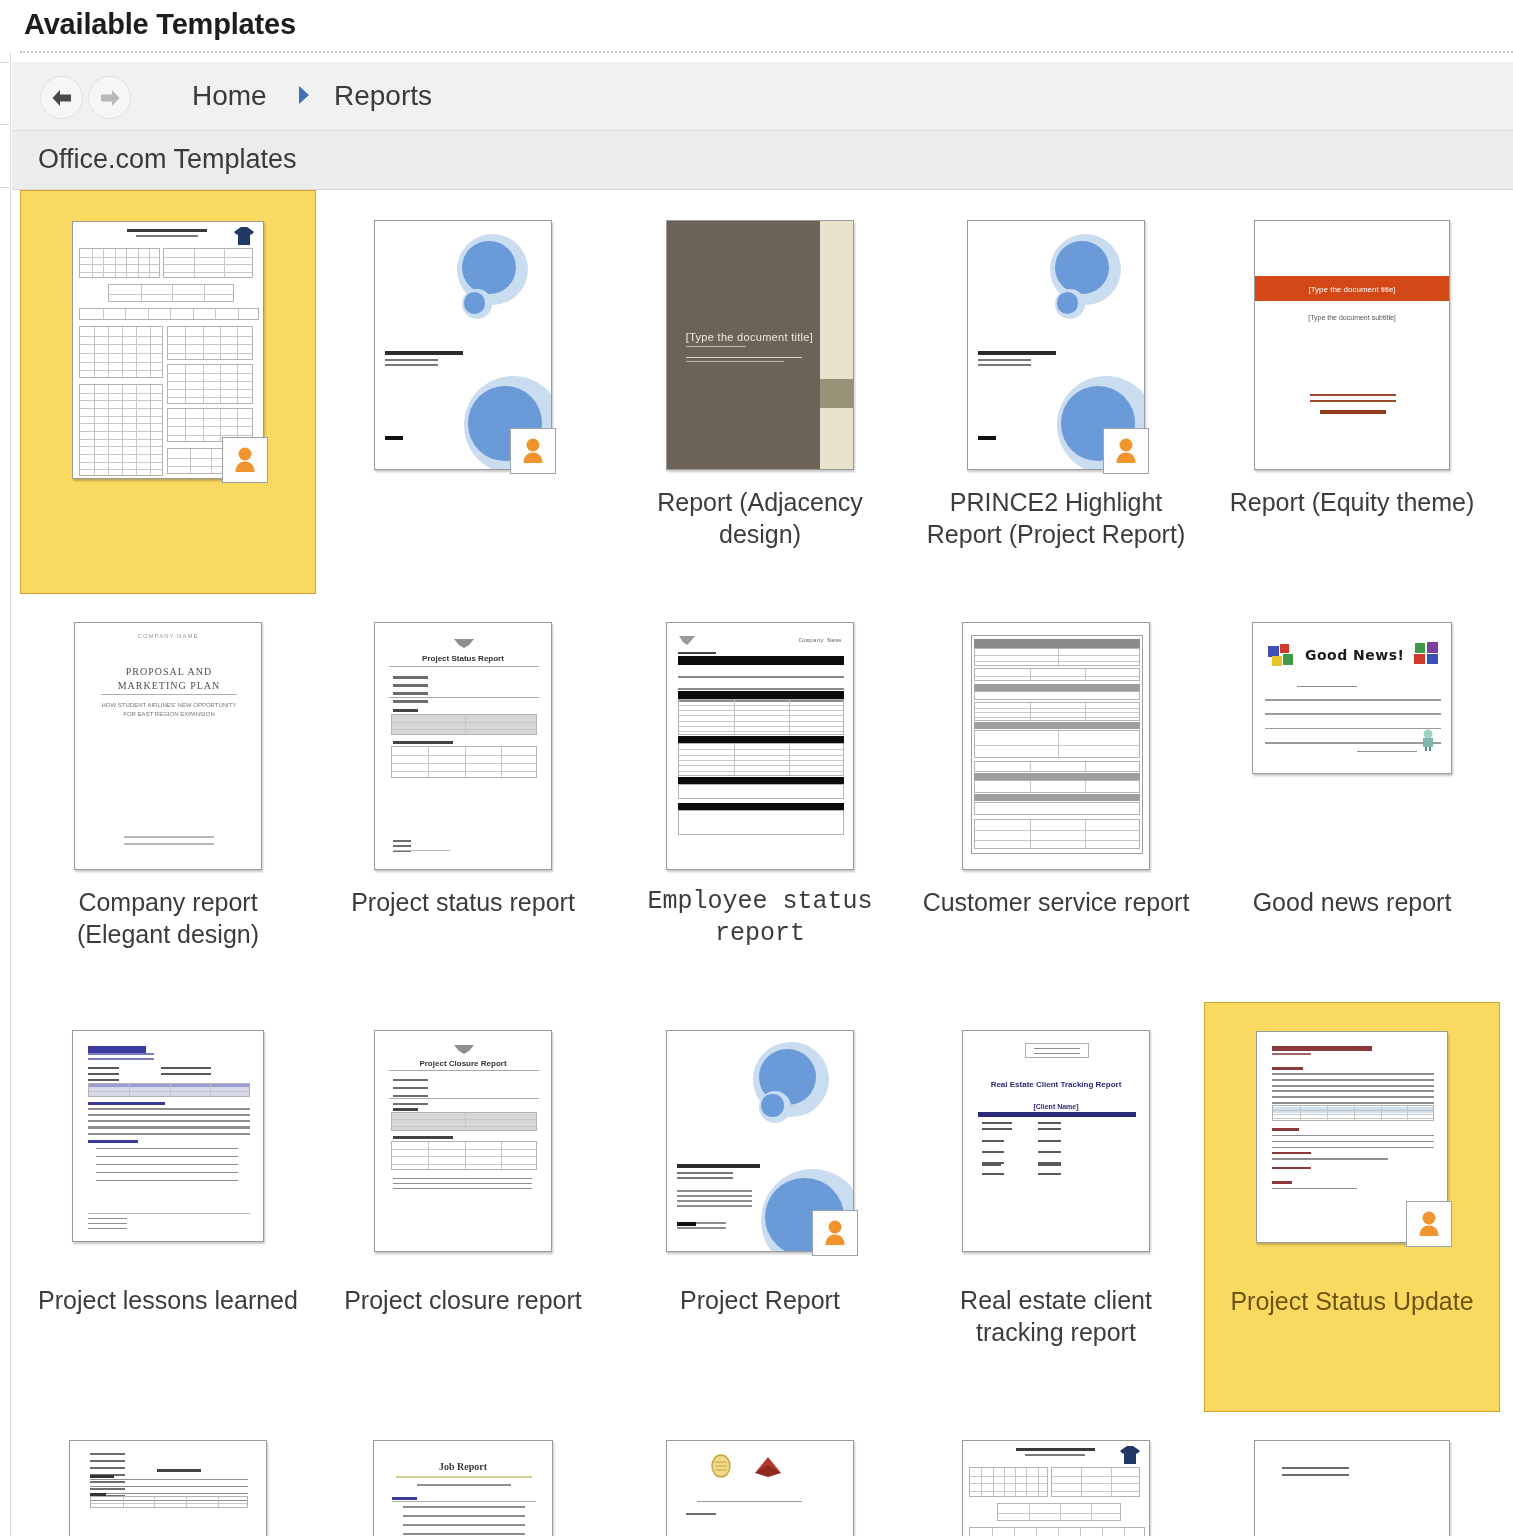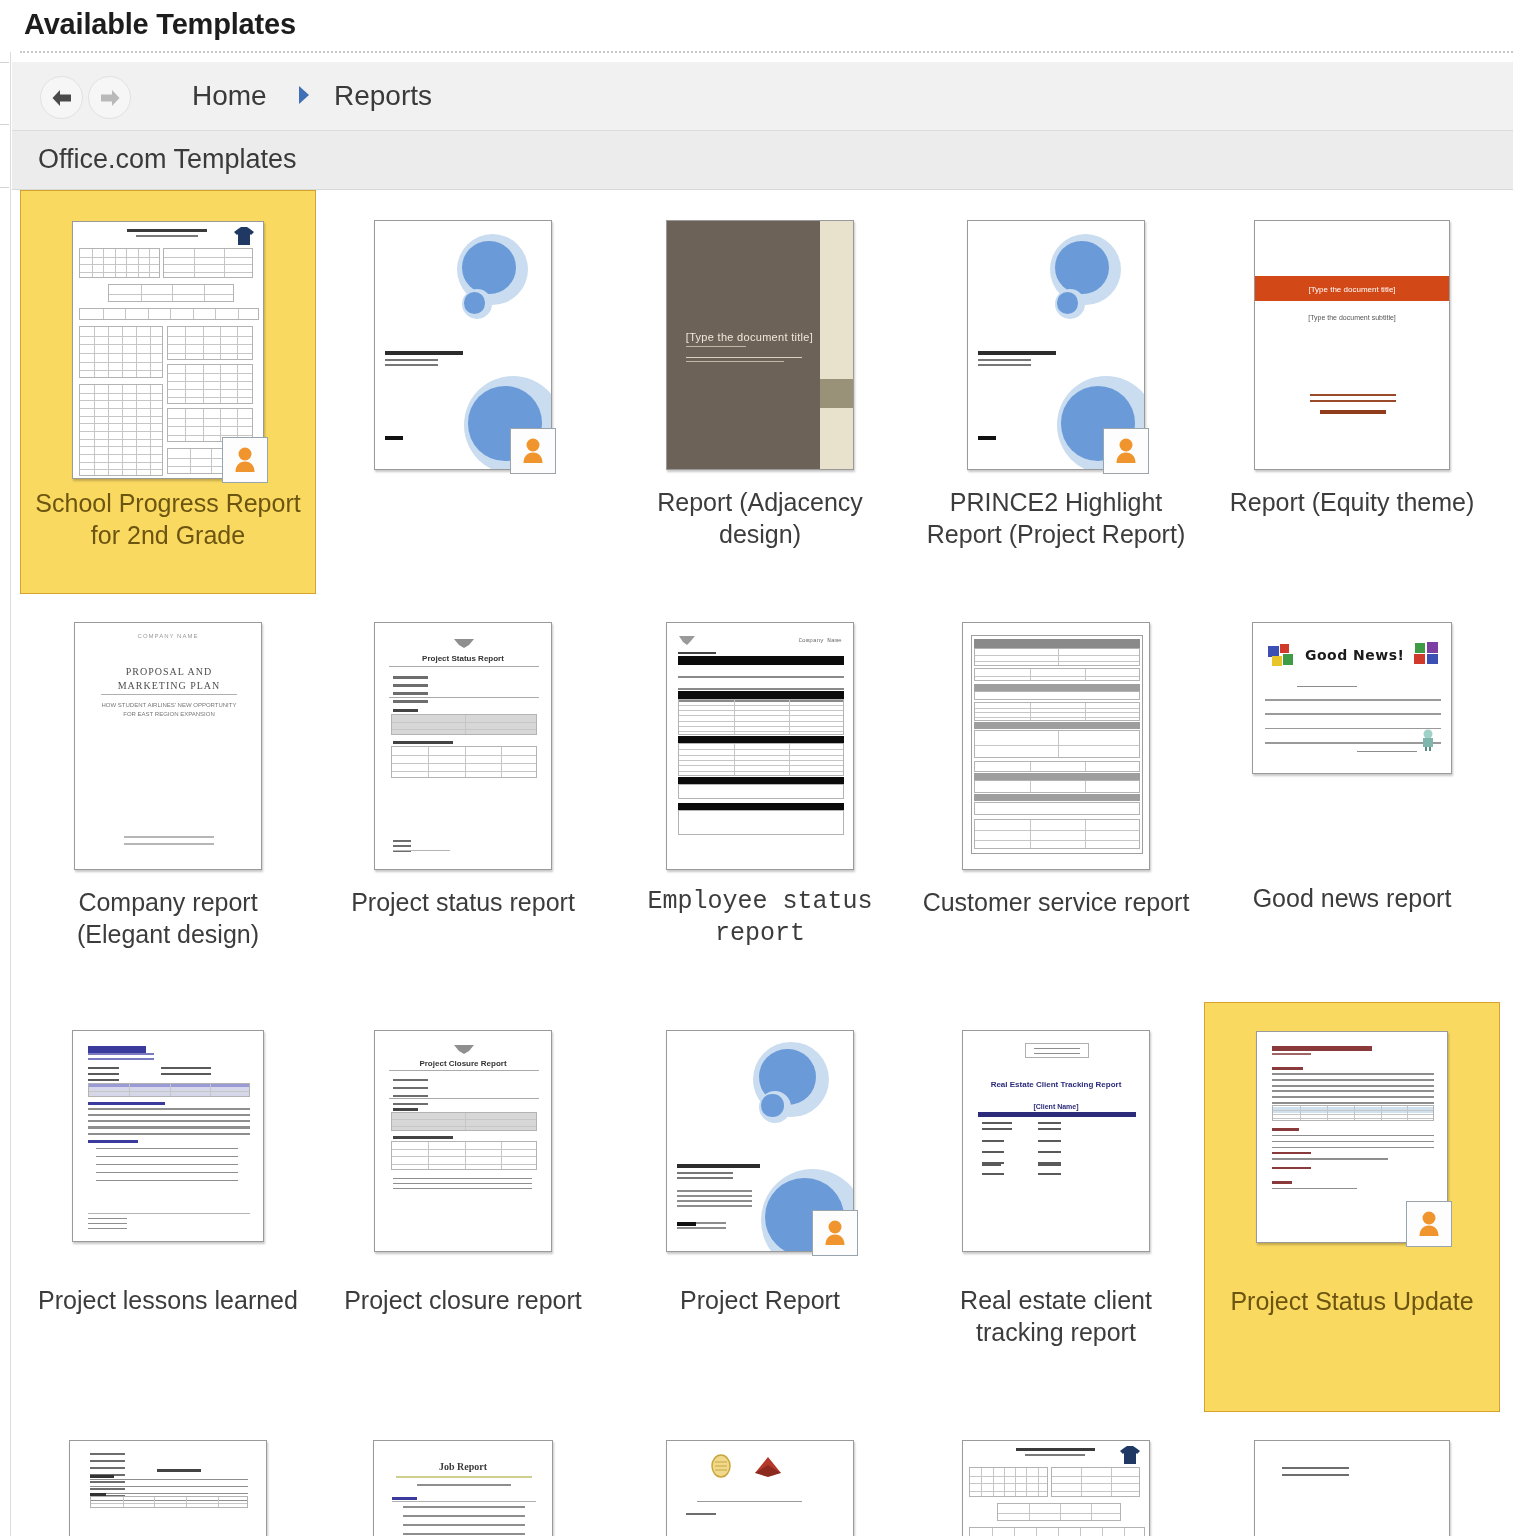--- a/index.html
+++ b/index.html
@@ -285,21 +285,20 @@
               <div class="c" style="left:65px"></div>
             </div>
           </div>
           <div class="badge">
             <svg width="34" height="34" viewBox="0 0 34 34">
         <circle cx="17" cy="11" r="6.5" fill="#f0952e"></circle>
         <path d="M17 18.5 c-6 0 -9.5 4.5 -9.5 10.5 h19 c0 -6 -3.5 -10.5 -9.5 -10.5 z" fill="#f0952e"></path>
             </svg>
           </div>
         </div>
-        <div class="label" style="margin-top: 8px;">School Progress Report for 2nd Grade</div>
       </div>
       <div class="cell" style="left: 303px; top: 0px; height: 404px; padding-top: 30px;">
         <div class="thumb-wrap">
           <div class="thumb" style="width: 178px; height: 250px;">
             <div class="pg"></div>
             <div class="circ blue-pale" style="left:81.88000000000001px;top:12.5px;width:71.2px;height:71.2px"></div>
             <div class="circ blue-dark" style="left:87.22px;top:20px;width:53.4px;height:53.4px"></div>
             <div class="circ blue-pale" style="left:87.22px;top:67.5px;width:30.26px;height:30.26px"></div>
             <div class="circ blue-dark" style="left:89px;top:71.25px;width:21.36px;height:21.36px"></div>
             <div class="circ blue-pale" style="left:89px;top:155px;width:97.9px;height:97.9px"></div>
@@ -508,21 +507,21 @@
             <div class="tbl" style="left:11.28px;top:195.92000000000002px;width:165.44px;height:29.759999999999998px">
               <div class="r" style="top:10px"></div>
               <div class="r" style="top:20px"></div>
               <div class="c" style="left:55px"></div>
               <div class="c" style="left:110px"></div>
             </div>
           </div>
         </div>
         <div class="label" style="margin-top: 16px;">Customer service report</div>
       </div>
-      <div class="cell" style="left: 1192px; top: 412px; height: 400px; padding-top: 20px; gap: 28px;">
+      <div class="cell" style="left: 1192px; top: 412px; height: 400px; padding-top: 20px;">
         <div class="thumb-wrap">
           <div class="thumb" style="width: 200px; height: 152px;">
             <div class="pg"></div>
             <div class="gn-word" style="left:52px;top:24.32px;font-size:14px">Good News!</div>
             <svg style="position:absolute;left:14.000000000000002px;top:19.76px" width="28" height="26" viewBox="0 0 28 26">
             <rect x="1" y="3" width="11" height="11" fill="#3b4fb5"></rect>
               <rect x="13" y="1" width="9" height="9" fill="#d13a2a"></rect>
             <rect x="5" y="13" width="10" height="10" fill="#e8c52a"></rect>
               <rect x="16" y="11" width="10" height="11" fill="#3f9b46"></rect>
             </svg>
@@ -539,21 +538,21 @@
             <div class="ln" style="left:12px;top:119.32px;width:176px;height:1.5px;background:#9a9a9a"></div>
             <div class="ln" style="left:104px;top:128.44px;width:60px;background:#8d8d8d"></div>
             <svg style="position:absolute;right:14.000000000000002px;top:106.39999999999999px" width="18" height="22" viewBox="0 0 18 22">
             <circle cx="9" cy="5" r="4.5" fill="#9fd1c7"></circle>
               <rect x="4" y="9" width="10" height="9" fill="#7fb7ae"></rect>
             <rect x="6" y="18" width="2" height="4" fill="#5a8a82"></rect>
               <rect x="10" y="18" width="2" height="4" fill="#5a8a82"></rect>
             </svg>
           </div>
         </div>
-        <div class="label" style="margin-top: 80px;">Good news report</div>
+        <div class="label" style="margin-top: 112px;">Good news report</div>
       </div>
       <div class="cell" style="left: 303px; top: 812px; height: 410px; padding-top: 28px;">
         <div class="thumb-wrap">
           <div class="thumb" style="width: 178px; height: 222px;">
             <div class="pg"></div>
             <svg style="position:absolute;left:78.32000000000001px;top:12.21px" width="22" height="12" viewBox="0 0 22 12">
               <path d="M1 2 L21 2 L16 8 L11 11 L6 8 Z" fill="#8f8f8f"></path>
             </svg>
             <div style="position:absolute;left:0;top:27.75px;width:100%;text-align:center;font-size:8px;font-weight:bold;color:#333">Project Closure Report</div>
             <div class="ln" style="left:14.24px;top:38.849999999999994px;width:149.51999999999998px;background:#aaa"></div>

